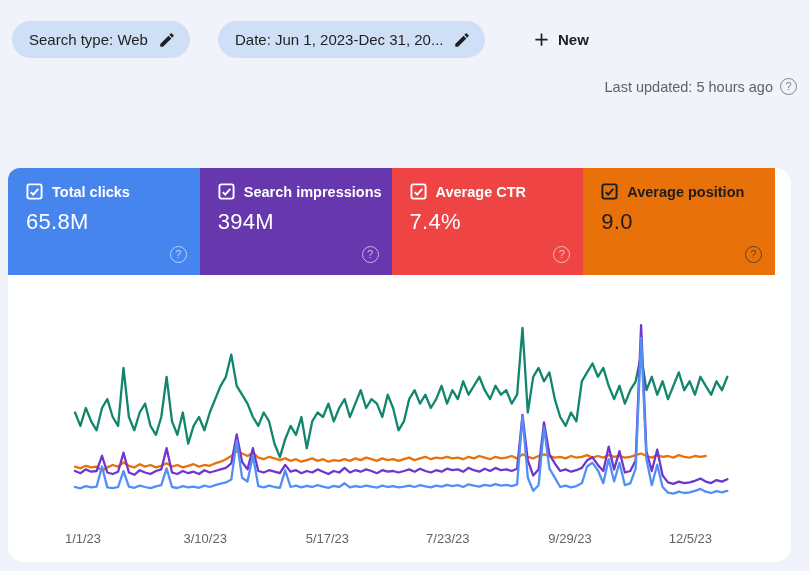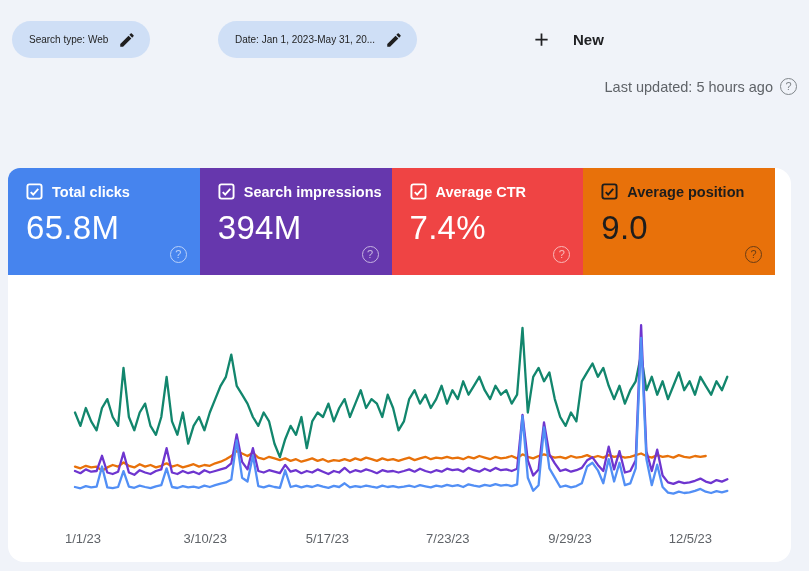--- a/index.html
+++ b/index.html
@@ -2,62 +2,62 @@
 <html><head>
 <meta charset="utf-8">
 <style>
   * { margin:0; padding:0; box-sizing:border-box; }
   html,body { width:809px; height:571px; }
   body { font-family:"Liberation Sans", sans-serif; background:#f0f3f9; position:relative; overflow:hidden; color:#202124; }
 
   
   .chip { position:absolute; top:21px; height:37px; background:#cfdff6; border-radius:19px;
           display:flex; align-items:center; gap:10px; padding:0 14px 0 17px; cursor:pointer; }
-  .chip-label { font-size:10px; color:#1f1f1f; white-space:nowrap; }
+  .chip-label { font-size:15px; color:#1f1f1f; white-space:nowrap; }
   .chip svg { flex:0 0 auto; }
   #chip-search-type { left:12px; }
   #chip-date { left:218px; }
-  .new-btn { position:absolute; left:527px; top:21px; height:37px; display:flex; align-items:center; gap:21px; cursor:pointer; padding:0 4px; }
+  .new-btn { position:absolute; left:527px; top:21px; height:37px; display:flex; align-items:center; gap:6px; cursor:pointer; padding:0 4px; }
   .new-btn-label { font-size:15px; font-weight:700; color:#202124; }
 
   
   .last-updated { position:absolute; top:78px; right:12px; display:flex; align-items:center; gap:7px; color:#5f6368; font-size:14.5px; }
 
   .help-circle { width:17px; height:17px; border:1.5px solid currentColor; border-radius:50%;
                  display:flex; align-items:center; justify-content:center; font-size:11px; line-height:1; }
   .gray-help { color:#80868b; }
 
   
   .panel { position:absolute; left:8px; top:168px; width:783px; height:394px; background:#ffffff; border-radius:16px; }
 
   
   .cards-row { display:flex; width:767px; height:107px; }
   .metric-card { flex:1; position:relative; padding:15px 0 0 18px; cursor:pointer; color:#fff; }
   .metric-card:first-child { border-top-left-radius:12px; }
   .metric-label-row { display:flex; align-items:center; gap:9px; }
   .metric-label { font-size:14.5px; font-weight:700; white-space:nowrap; }
-  .metric-value { margin-top:9px; font-size:33px; letter-spacing:.3px; }
+  .metric-value { margin-top:9px; font-size:22px; letter-spacing:.3px; }
   .card-help { position:absolute; right:13px; bottom:12px; opacity:.62; }
 
   
   .chart-wrap { position:absolute; left:0; top:107px; width:783px; height:327px; }
   .tick-label { font-family:"Liberation Sans", sans-serif; font-size:13px; fill:#5f6368; }
 </style>
 </head>
 <body>
 
 <div class="chip" id="chip-search-type">
   <span class="chip-label">Search type: Web</span>
   <svg width="18" height="18" viewBox="0 0 24 24">
     <path fill="#1f1f1f" d="M3 17.25V21h3.75L17.81 9.94l-3.75-3.75L3 17.25zM20.71 7.04c.39-.39.39-1.02 0-1.41l-2.34-2.34c-.39-.39-1.02-.39-1.41 0l-1.83 1.83 3.75 3.75 1.83-1.83z"></path>
   </svg>
 </div>
 
 <div class="chip" id="chip-date">
-  <span class="chip-label">Date: Jan 1, 2023-May 31, 20...</span>
+  <span class="chip-label">Date: Jun 1, 2023-Dec 31, 20...</span>
   <svg width="18" height="18" viewBox="0 0 24 24">
     <path fill="#1f1f1f" d="M3 17.25V21h3.75L17.81 9.94l-3.75-3.75L3 17.25zM20.71 7.04c.39-.39.39-1.02 0-1.41l-2.34-2.34c-.39-.39-1.02-.39-1.41 0l-1.83 1.83 3.75 3.75 1.83-1.83z"></path>
   </svg>
 </div>
 
 <div class="new-btn">
   <svg width="21" height="21" viewBox="0 0 24 24">
     <path fill="#202124" d="M19 13h-6v6h-2v-6H5v-2h6V5h2v6h6v2z"></path>
   </svg>
   <span class="new-btn-label">New</span>

